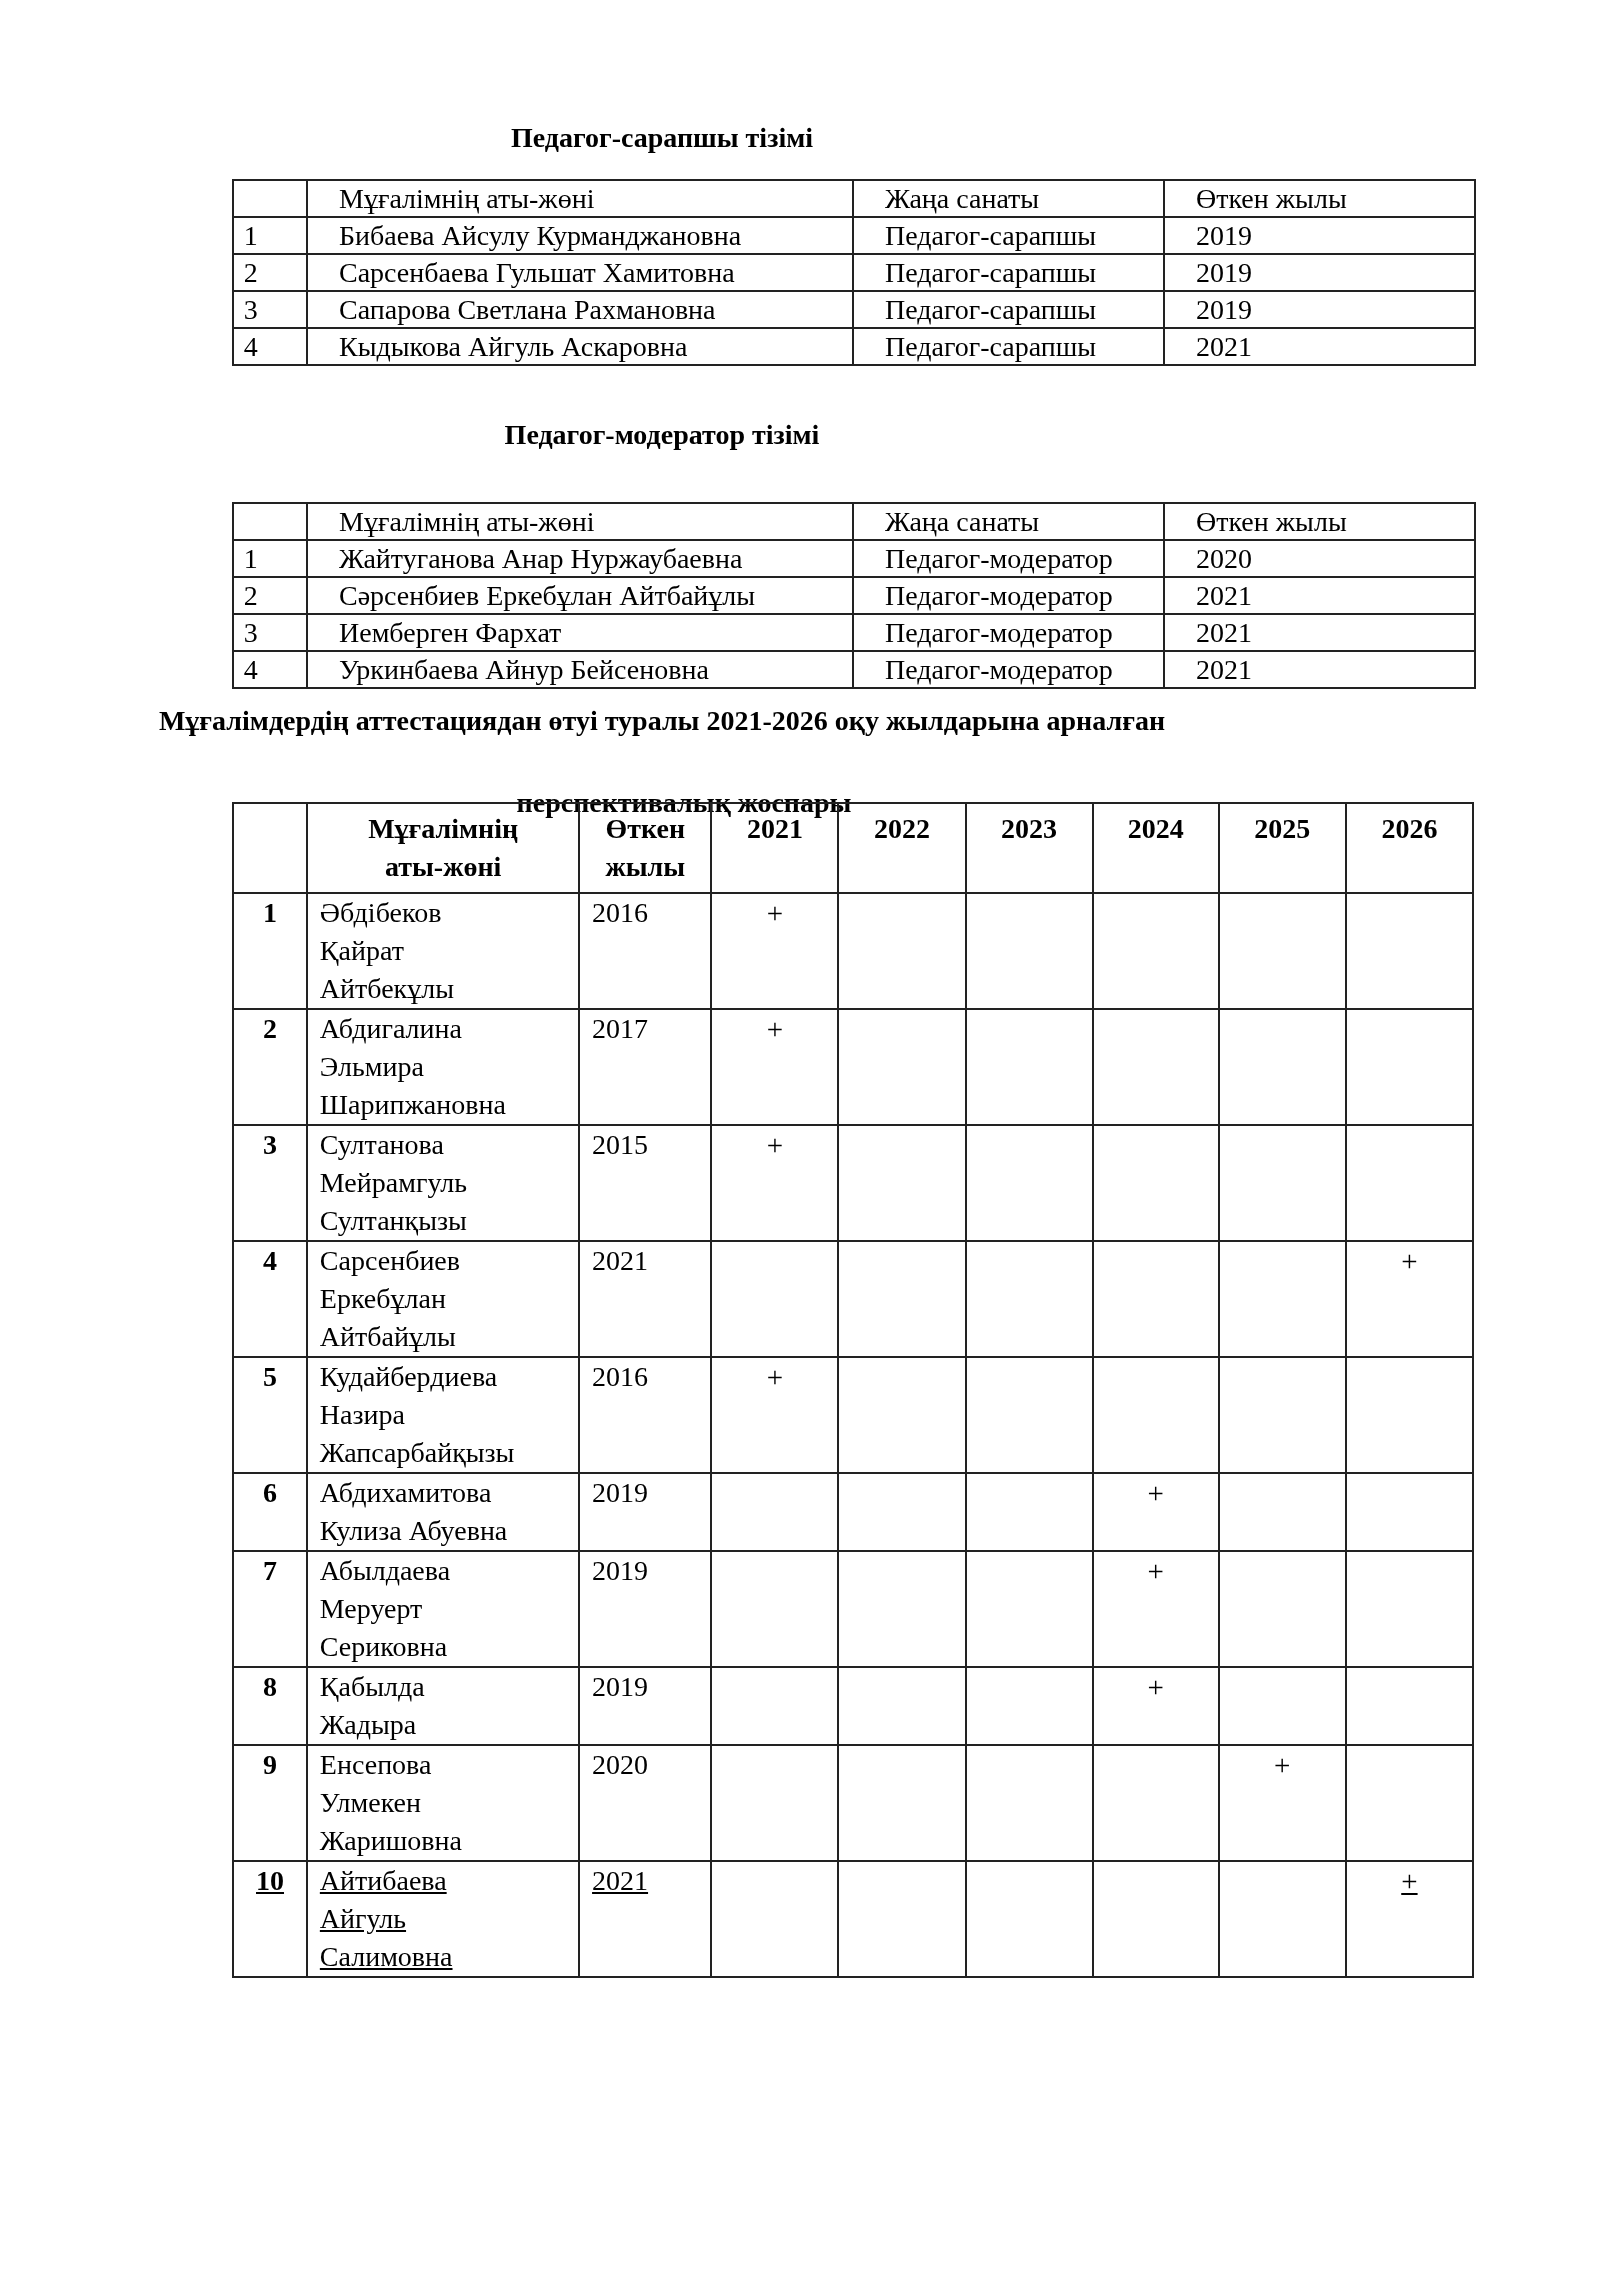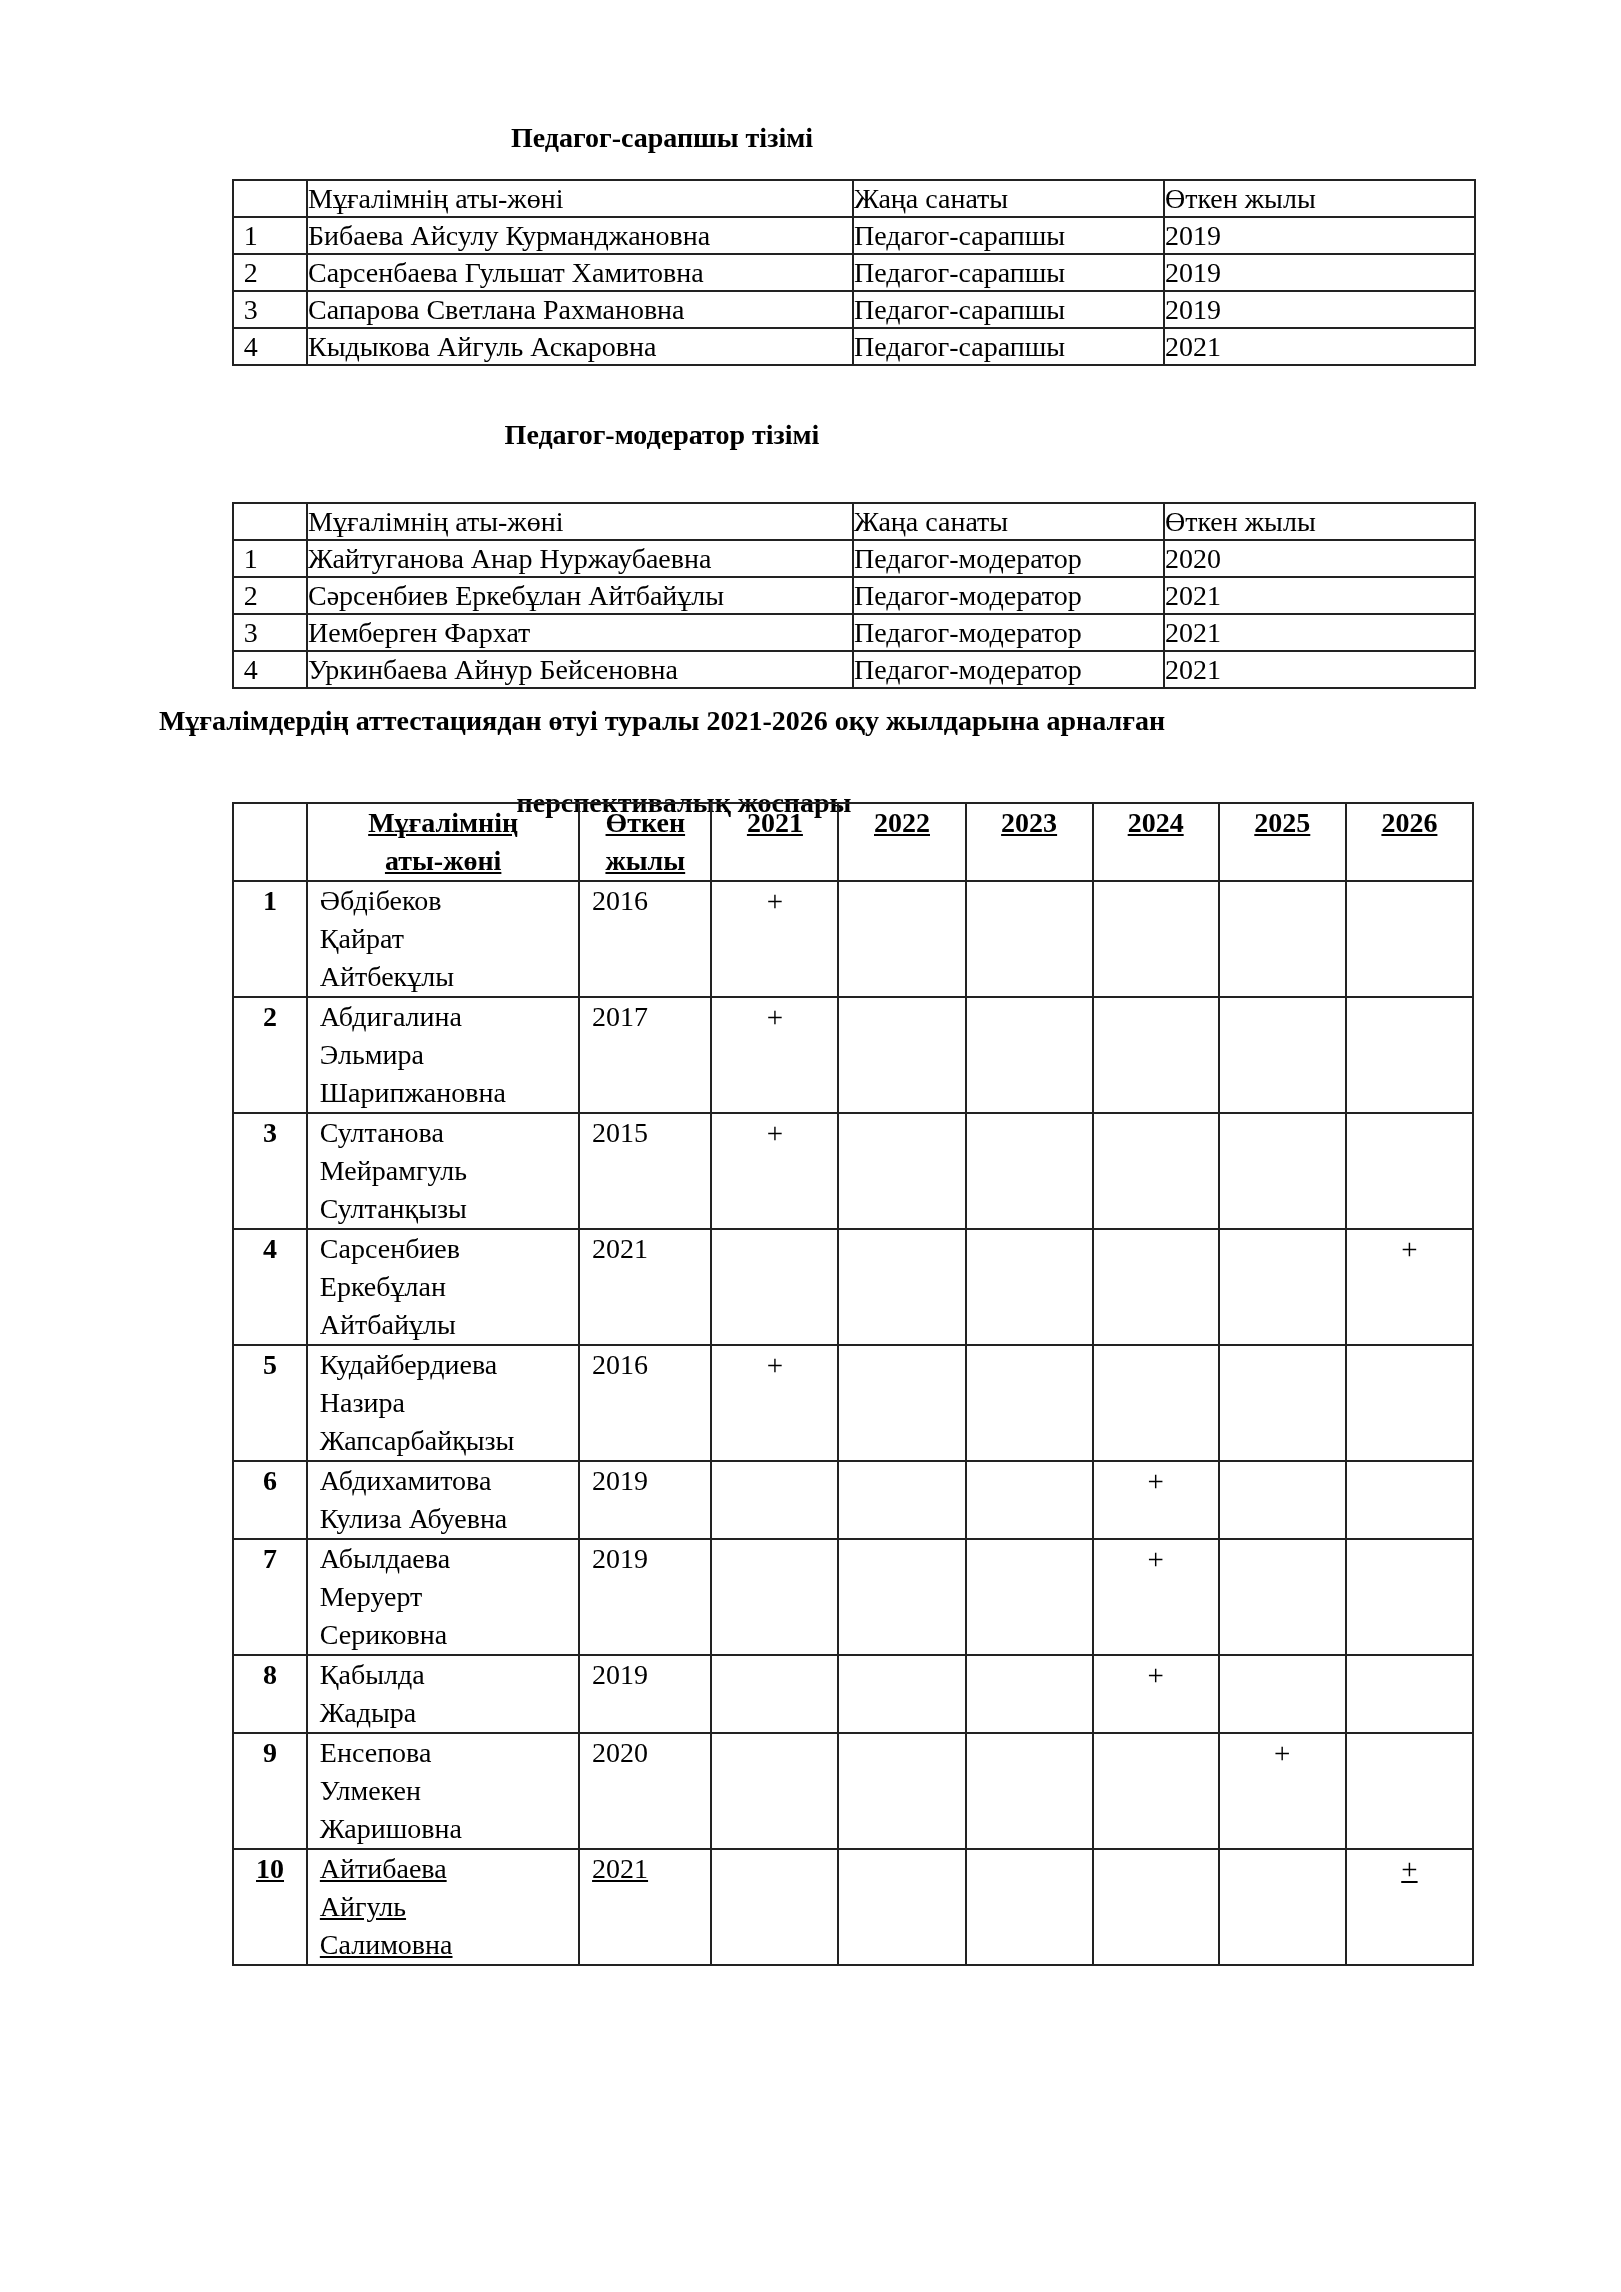--- a/index.html
+++ b/index.html
@@ -1,23 +1,23 @@
 <!DOCTYPE html>
 <html><head>
 <meta charset="utf-8">
 <style>
   html, body { margin: 0; padding: 0; background: #ffffff; }
   body { width: 1621px; height: 2293px; position: relative; font-family: "Liberation Serif", "DejaVu Serif", serif; color: #000; }
   .title { position: absolute; left: 0; width: 1324px; text-align: center; font-weight: bold; font-size: 28px; line-height: 39px; }
   table { position: absolute; border-collapse: collapse; table-layout: fixed; }
   td { border: 2px solid #222; padding: 0; vertical-align: top; font-size: 28px; }
-  .t-small td { height: 35px; line-height: 35px; padding-left: 0; }
+  .t-small td { height: 35px; line-height: 35px; padding-left: 31px; }
   .t-small td.num { padding-left: 9.8px; }
   .main td { line-height: 38px; padding: 0 0 0 11.8px; }
-  .main tr.head td { font-weight: bold; text-align: center; padding: 0; text-decoration: underline; }
+  .main tr.head td { font-weight: bold; text-align: center; padding: 6px; }
   .main td.num { font-weight: bold; text-align: center; padding: 0; }
   .main td.plus { text-align: center; padding: 0; font-size: 29px; }
   .main td.year { padding-left: 11.8px; }
 </style>
 </head>
 <body>
 
 <div class="title" style="top:118px;">Педагог-сарапшы тізімі</div>
 <table class="t-small" style="left:232px; top:179px; width:1242px;">
   <colgroup>

